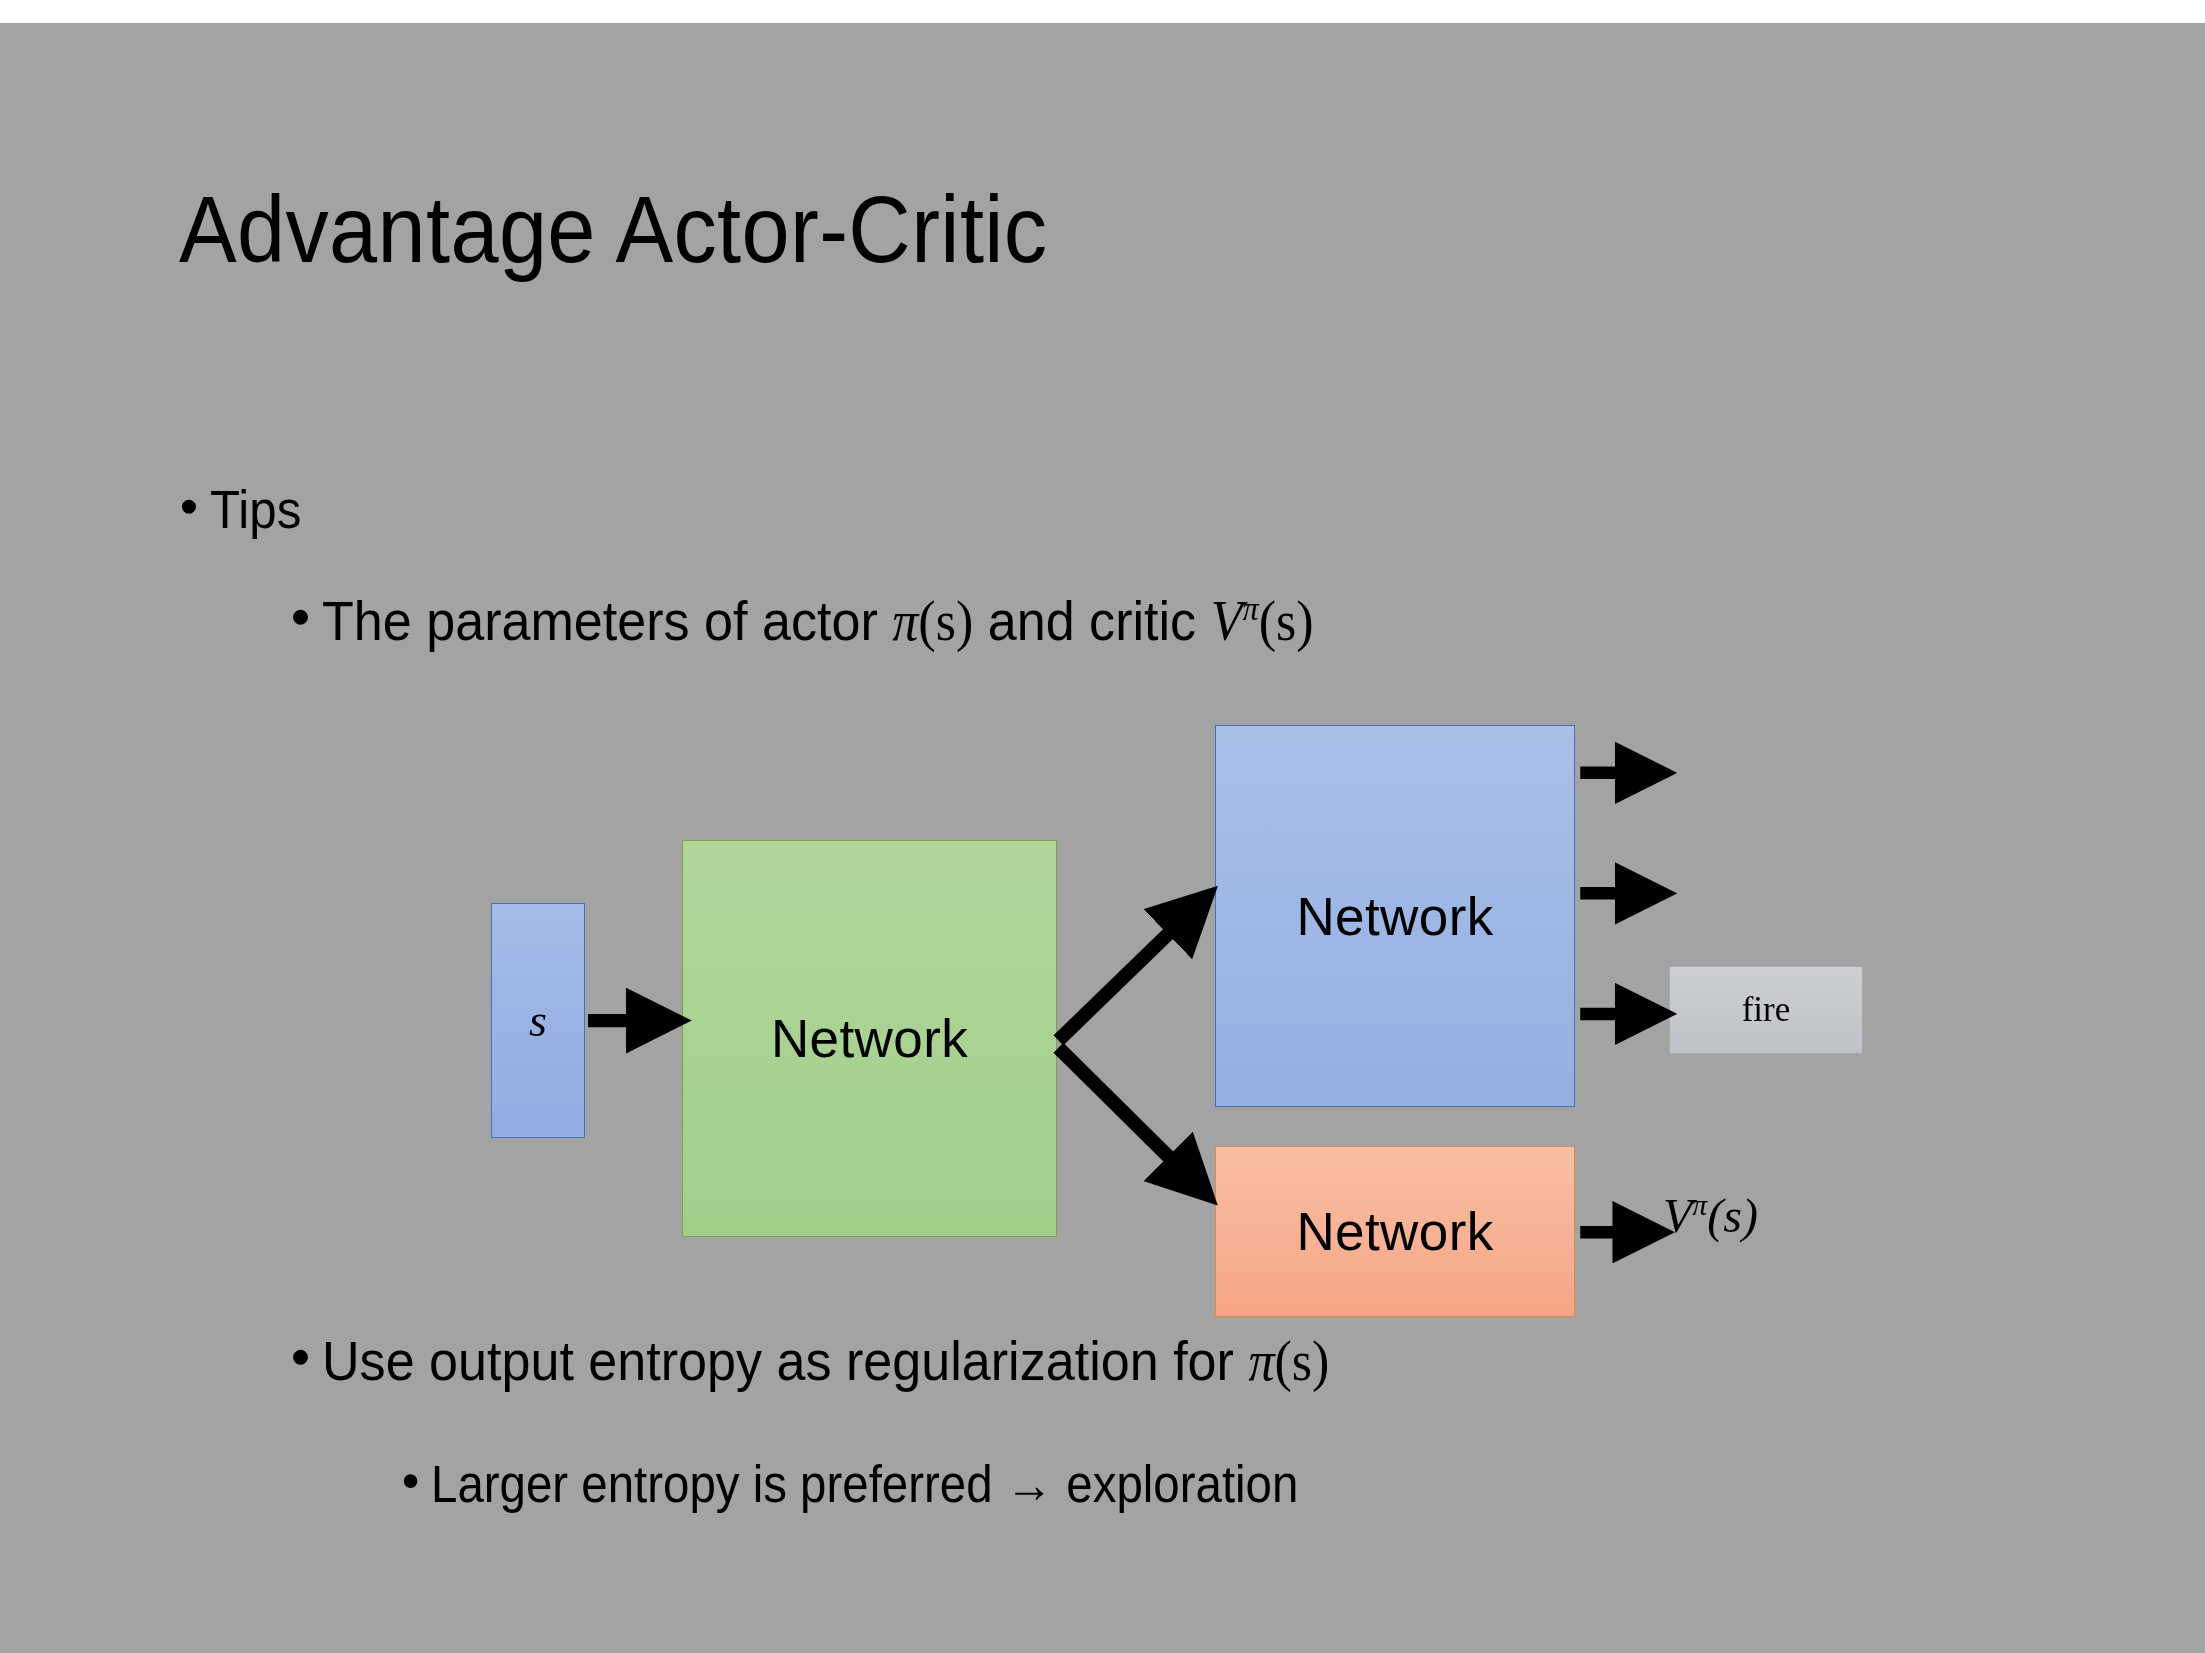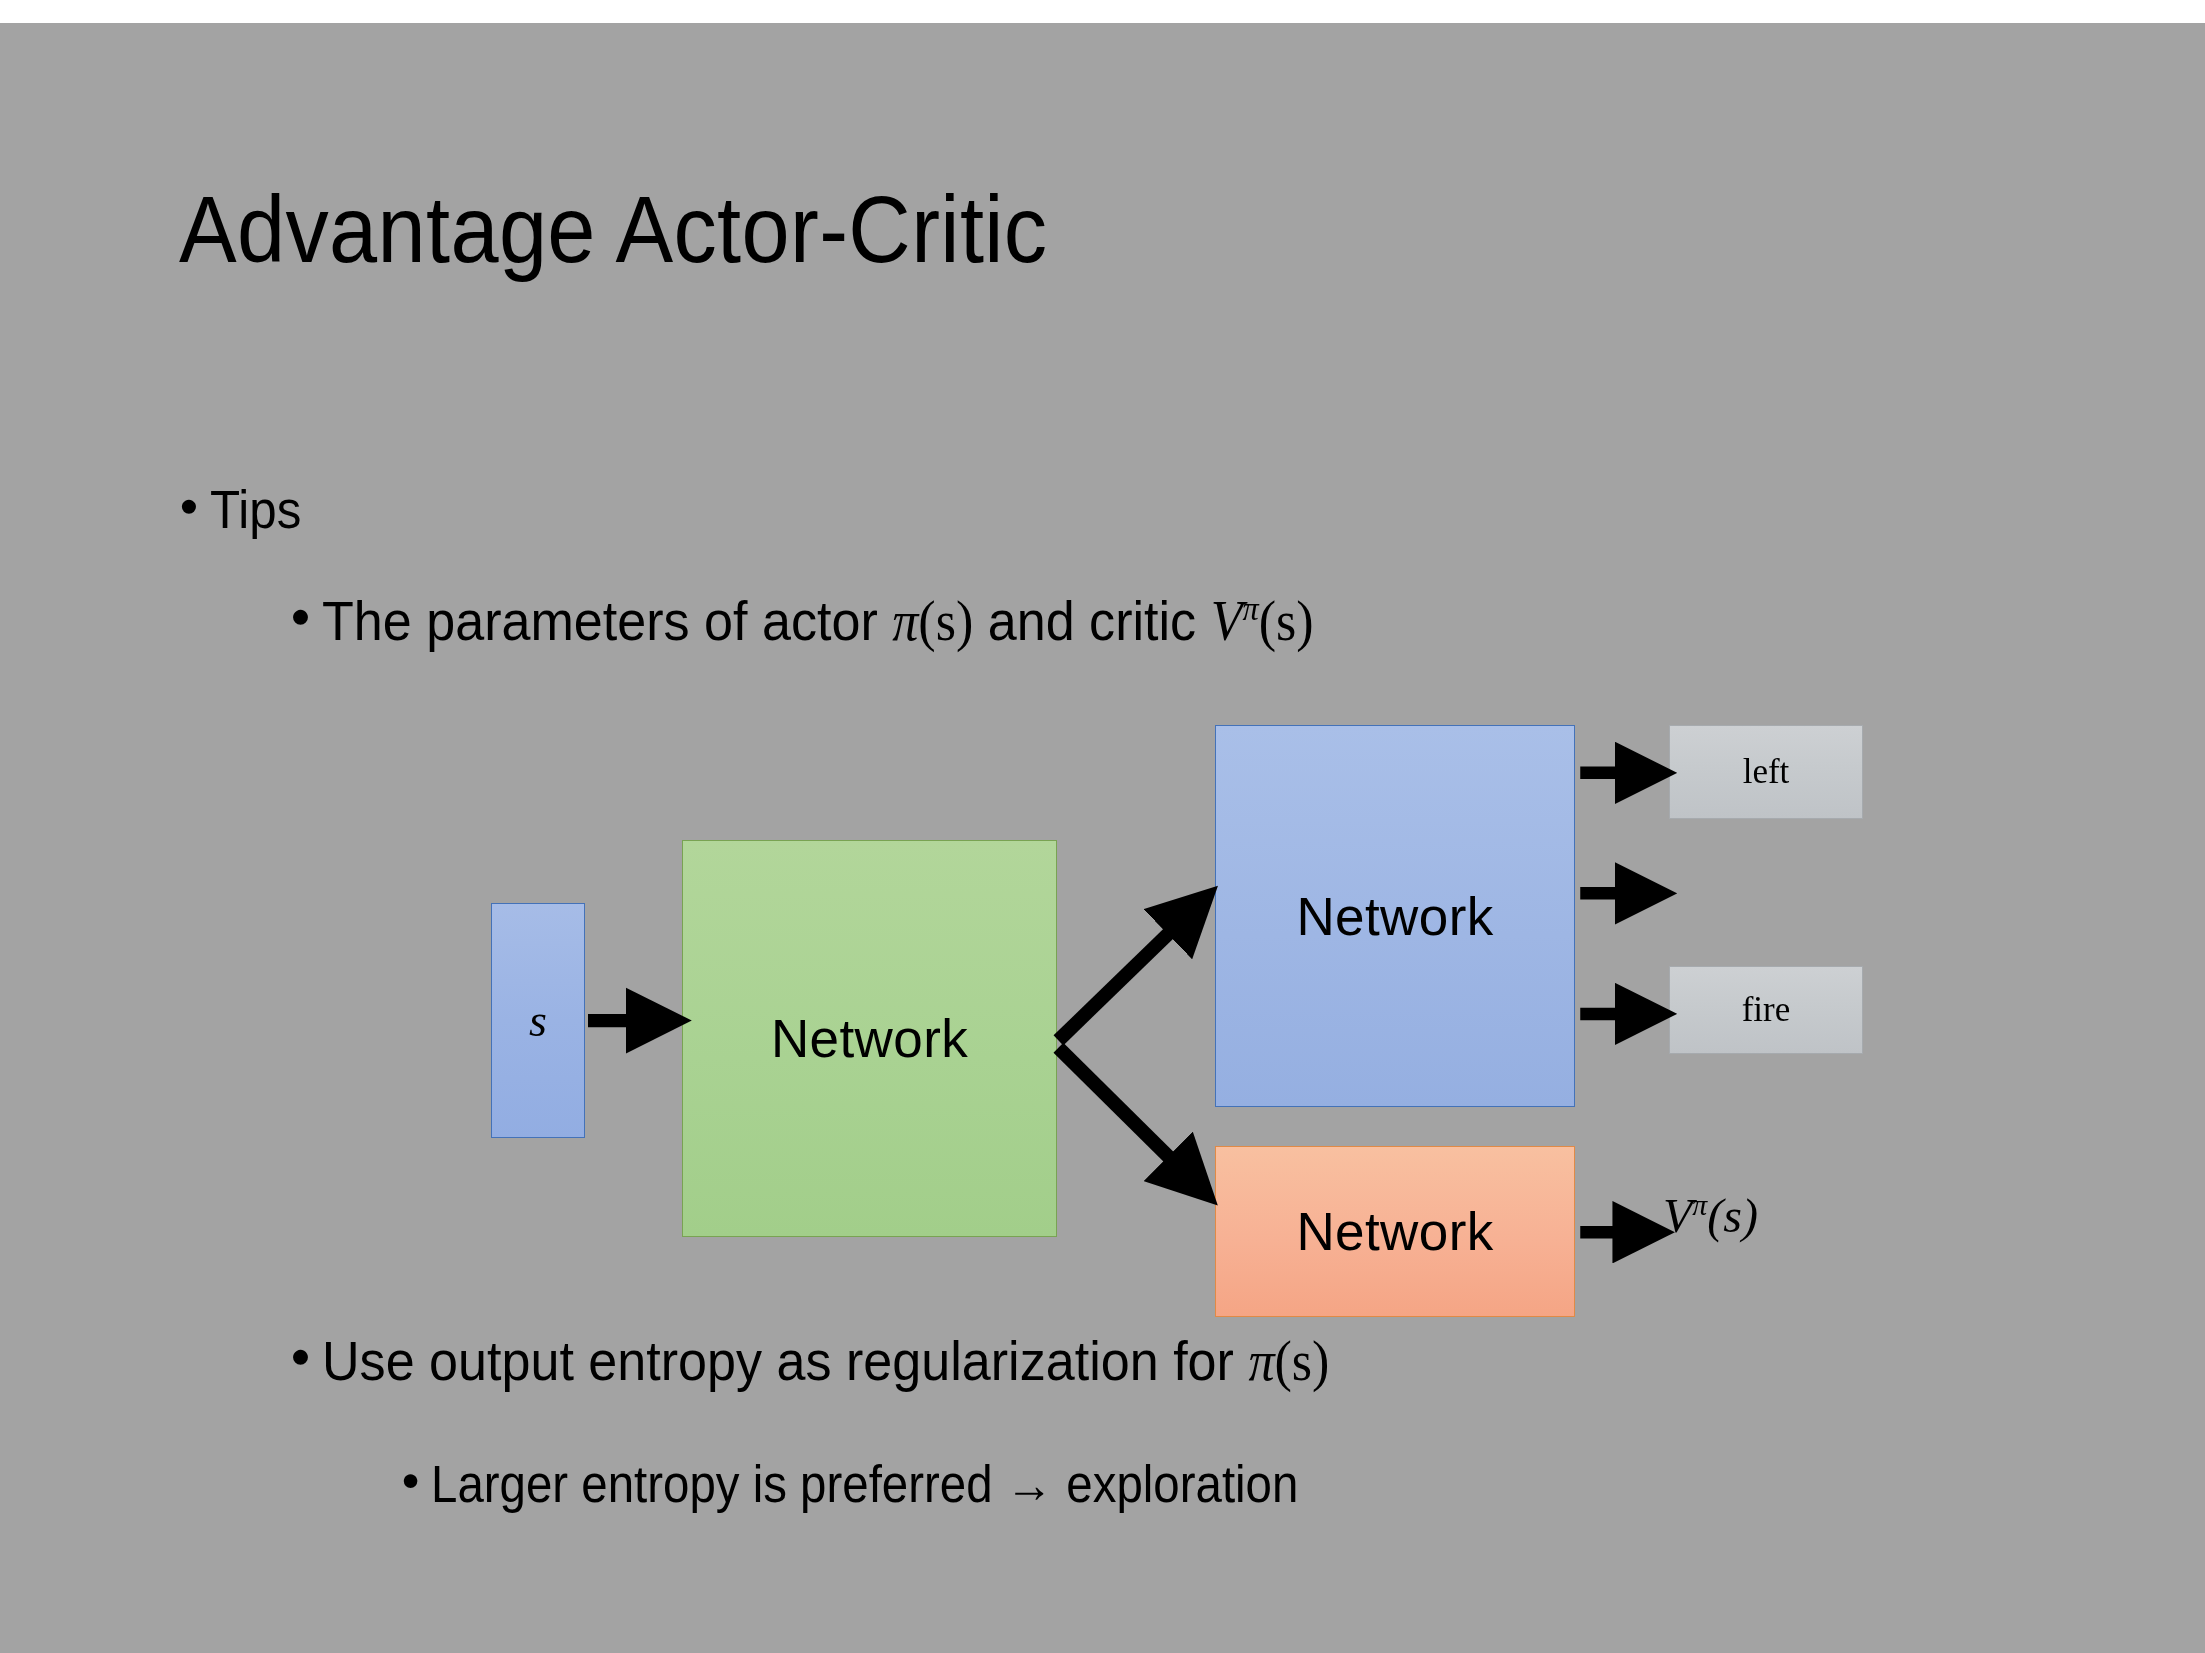--- a/index.html
+++ b/index.html
@@ -174,23 +174,20 @@
   </div>
 
   <div class="dbox box-blue" style="left:1215px; top:702px; width:360px; height:382px;">
     <span class="net-label">Network</span>
   </div>
 
   <div class="dbox box-orange" style="left:1215px; top:1123px; width:360px; height:171px;">
     <span class="net-label">Network</span>
   </div>
 
-  <div class="dbox box-gray" style="left:1669px; top:702px; width:194px; height:94px;">
-    <span class="gray-label">left</span>
-  </div>
   <div class="dbox box-gray" style="left:1669px; top:943px; width:194px; height:88px;">
     <span class="gray-label">fire</span>
   </div>
 
   <div id="vpi-out" style="left:1663px; top:1165px;">
     <span>V</span><span class="sup">π</span><span class="up">(s)</span>
   </div>
 
   <svg id="arrow-layer" viewBox="0 0 3000 2250">
     <defs>

